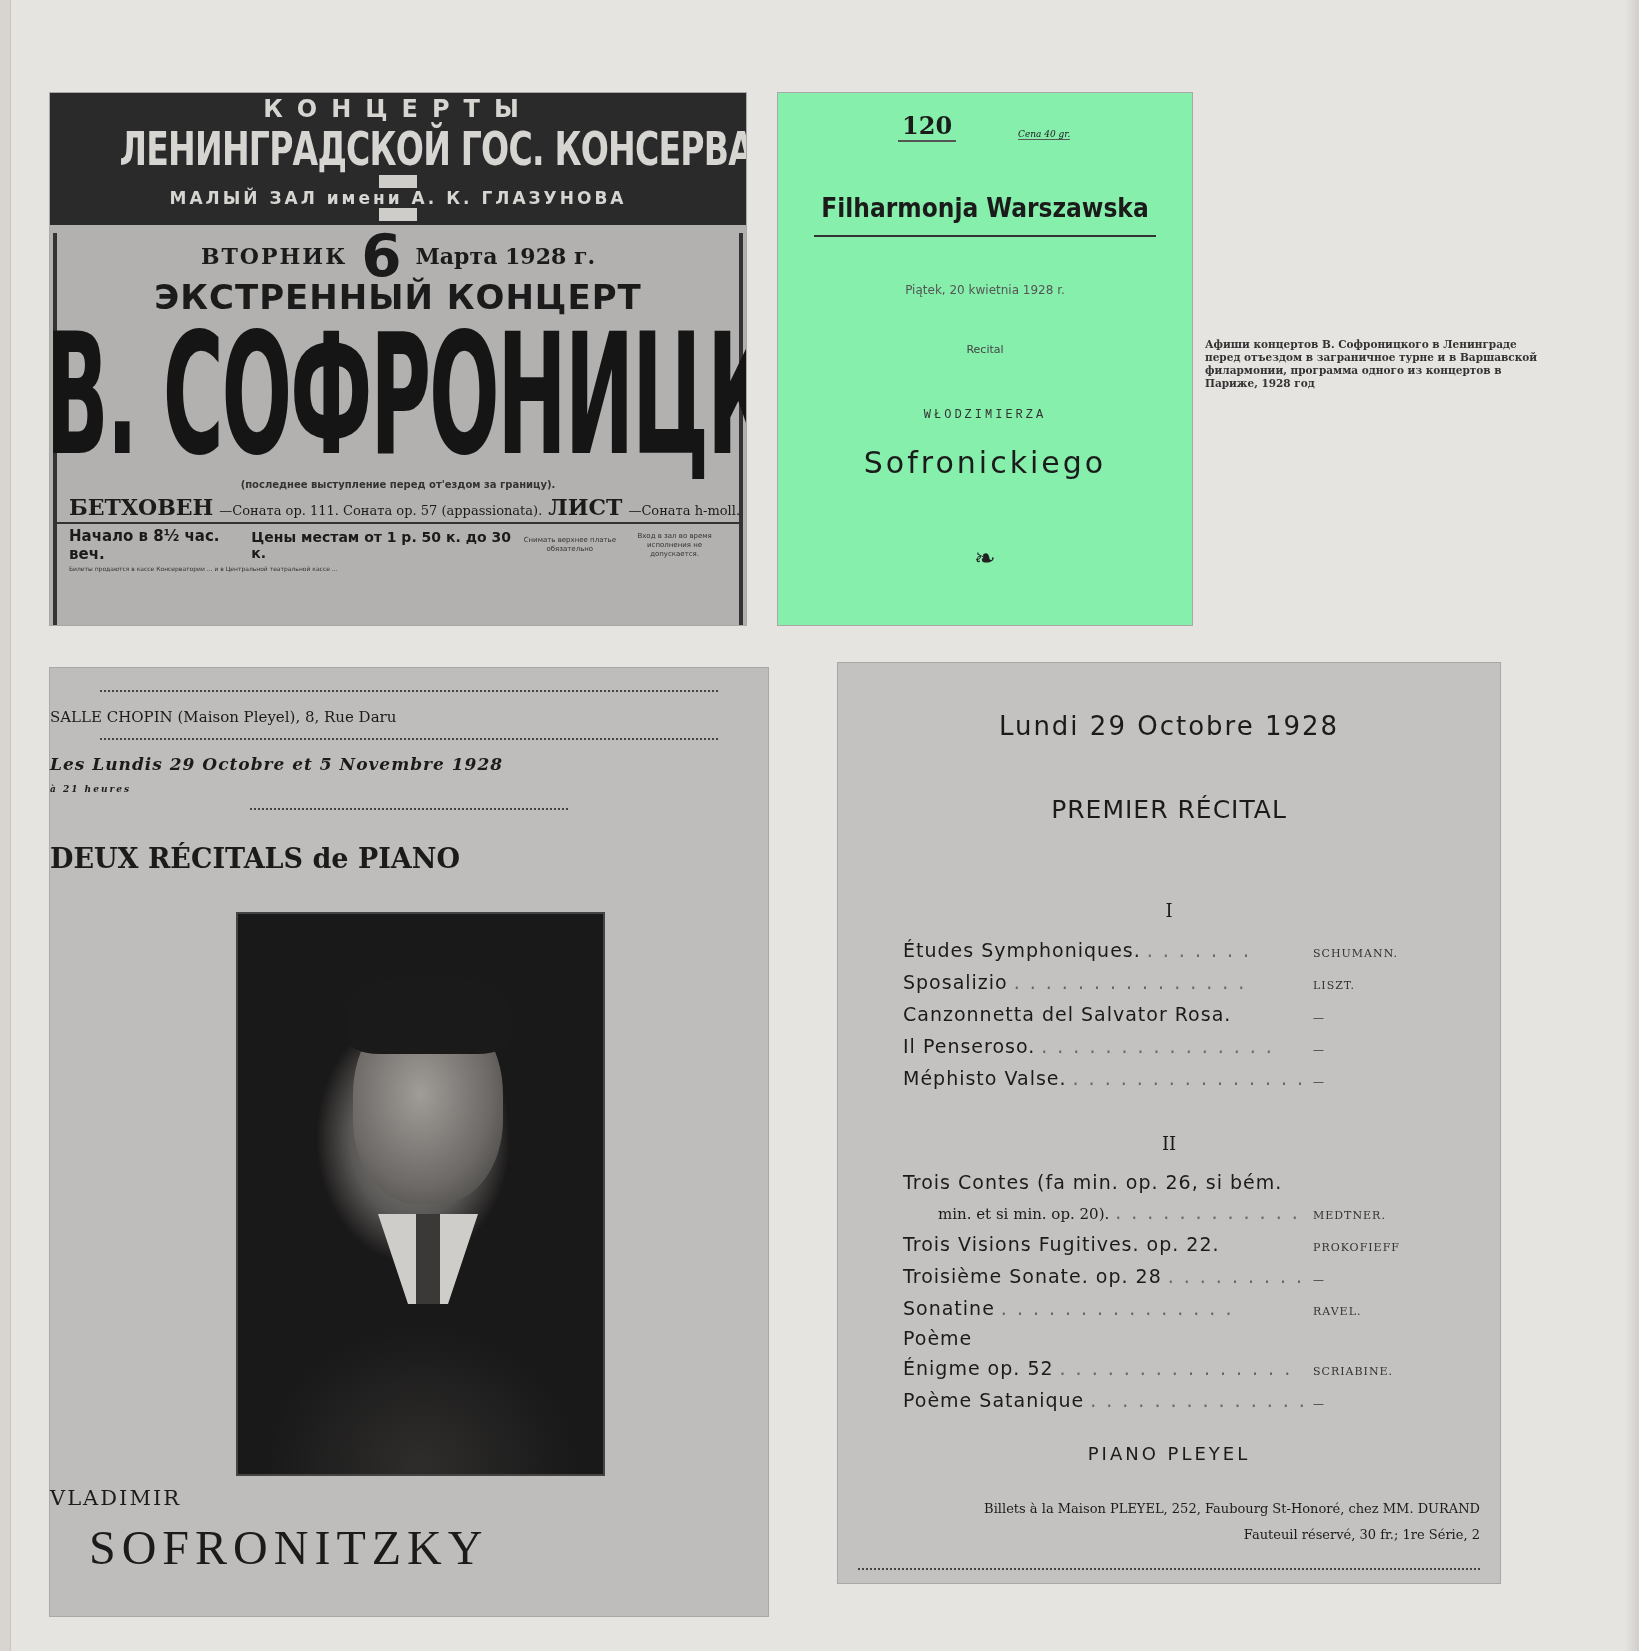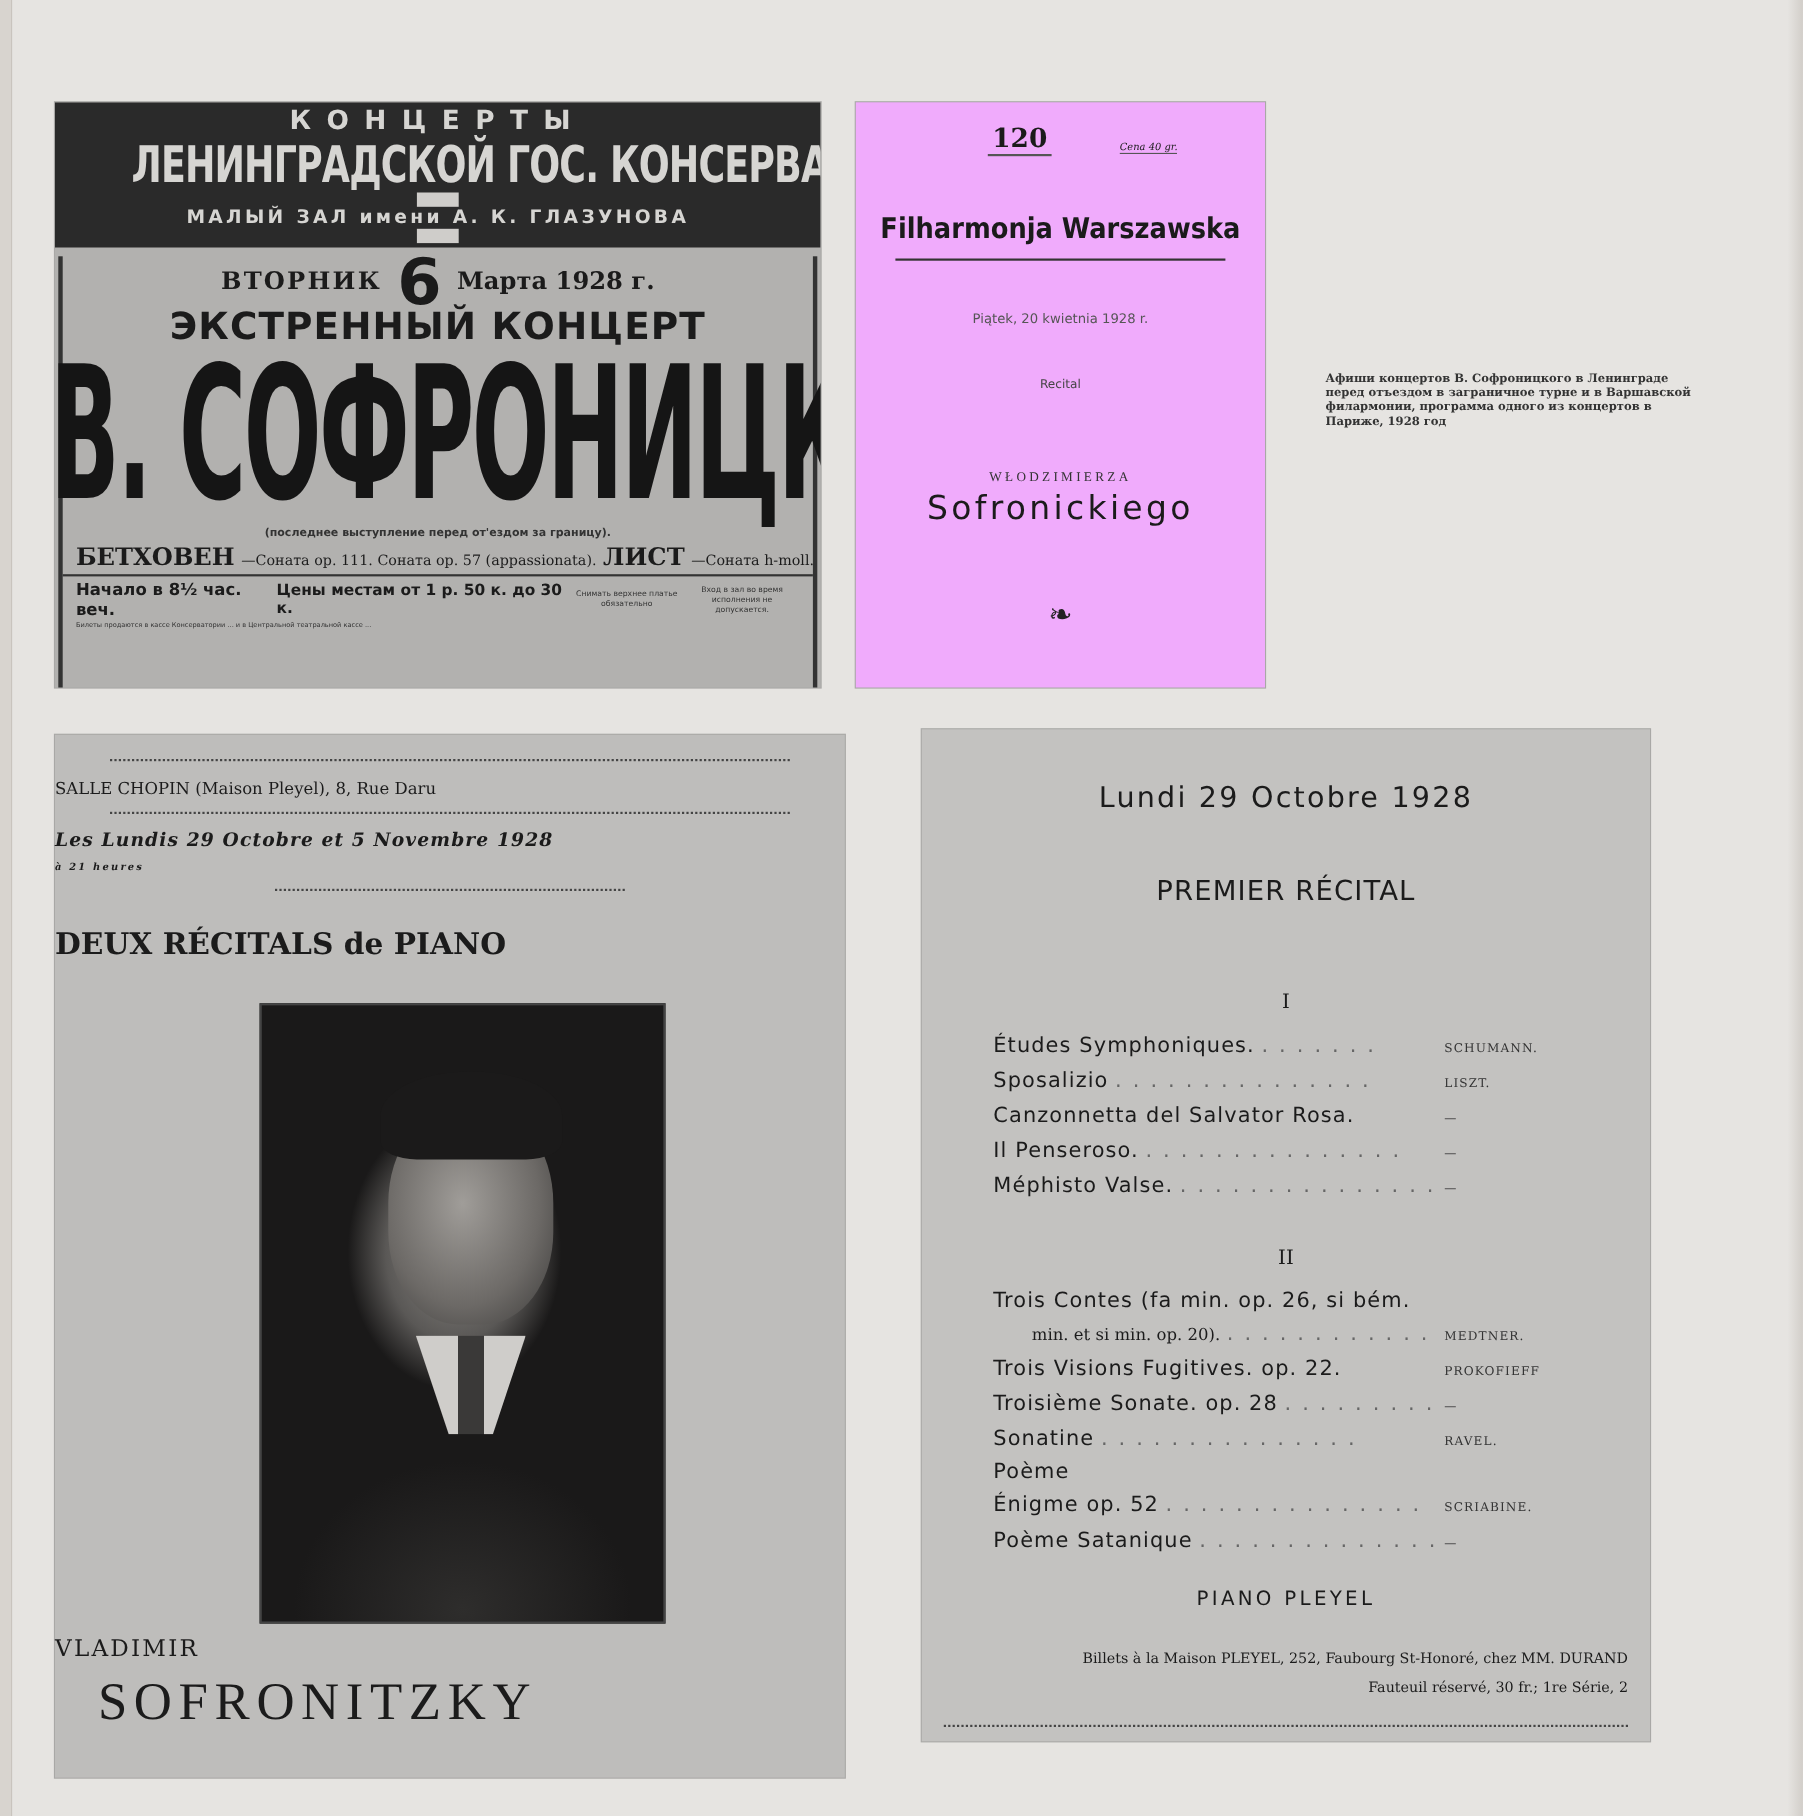--- a/index.html
+++ b/index.html
@@ -25,28 +25,28 @@
   .ru-note{text-align:center;font-family:"DejaVu Sans",sans-serif;font-size:10px;font-weight:bold;color:#333;}
   .ru-prog{display:flex;align-items:baseline;gap:6px;padding:4px 12px 2px;font-family:"DejaVu Serif",serif;white-space:nowrap;border-bottom:2px solid #333;}
   .ru-comp{font-weight:bold;font-size:22px;}
   .ru-work{font-size:13px;}
   .ru-foot{display:flex;justify-content:space-between;align-items:center;padding:3px 12px 0;font-family:"DejaVu Sans",sans-serif;}
   .ru-start{font-weight:bold;font-size:15px;}
   .ru-price{font-weight:bold;font-size:14px;}
   .ru-tiny{font-size:7px;text-align:center;width:110px;line-height:9px;color:#333;}
   .ru-last{font-size:6px;color:#333;padding:2px 12px;white-space:nowrap;overflow:hidden;font-family:"DejaVu Sans",sans-serif;}
   
-  #prog-pl{left:778px;top:93px;width:372px;height:532px;background:#f0abfc;text-align:center;}
+  #prog-pl{left:778px;top:93px;width:414px;height:532px;background:#86efac;text-align:center;}
   .pl-num{position:absolute;left:120px;top:18px;font-size:24px;font-weight:bold;border-bottom:2px solid #555;padding:0 4px;}
   .pl-price{position:absolute;left:240px;top:36px;font-size:9px;font-style:italic;border-bottom:1px solid #555;}
   .pl-title{position:absolute;left:0;right:0;top:100px;font-family:"DejaVu Sans Condensed","DejaVu Sans",sans-serif;font-weight:bold;font-size:26px;}
   .pl-rule{position:absolute;left:36px;right:36px;top:142px;height:2px;background:#333;}
   .pl-date{position:absolute;left:0;right:0;top:190px;font-family:"DejaVu Sans",sans-serif;font-size:12px;color:#555;}
   .pl-recital{position:absolute;left:0;right:0;top:250px;font-family:"DejaVu Sans",sans-serif;font-size:11px;color:#444;}
-  .pl-first{position:absolute;left:0;right:0;top:333px;font-family:Liberation Serif, serif;font-size:12px;letter-spacing:3px;color:#333;}
+  .pl-first{position:absolute;left:0;right:0;top:315px;font-family:Liberation Mono, monospace;font-size:12px;letter-spacing:3px;color:#333;}
   .pl-name{position:absolute;left:0;right:0;top:352px;font-family:"DejaVu Sans",sans-serif;font-size:30px;letter-spacing:3px;}
   .pl-orn{position:absolute;left:0;right:0;top:450px;font-size:26px;color:#222;}
   
   .caption{position:absolute;left:1205px;top:338px;width:350px;font-family:"DejaVu Serif",serif;font-size:10.5px;line-height:13px;color:#333;font-weight:bold;}
   
   #poster-fr{left:50px;top:668px;width:718px;height:948px;background:#bebdbb;text-align:left;}
   .dots{position:absolute;left:50px;right:50px;height:0;border-top:2px dotted #444;}
   .fr-hall{position:absolute;left:0;right:0;top:40px;font-family:"DejaVu Serif",serif;font-size:15px;}
   .fr-dates{position:absolute;left:0;right:0;top:86px;font-family:"DejaVu Serif",serif;font-style:italic;font-weight:bold;font-size:17px;letter-spacing:1px;}
   .fr-time{position:absolute;left:0;right:0;top:116px;font-family:"DejaVu Serif",serif;font-style:italic;font-weight:bold;font-size:9px;letter-spacing:2px;}

